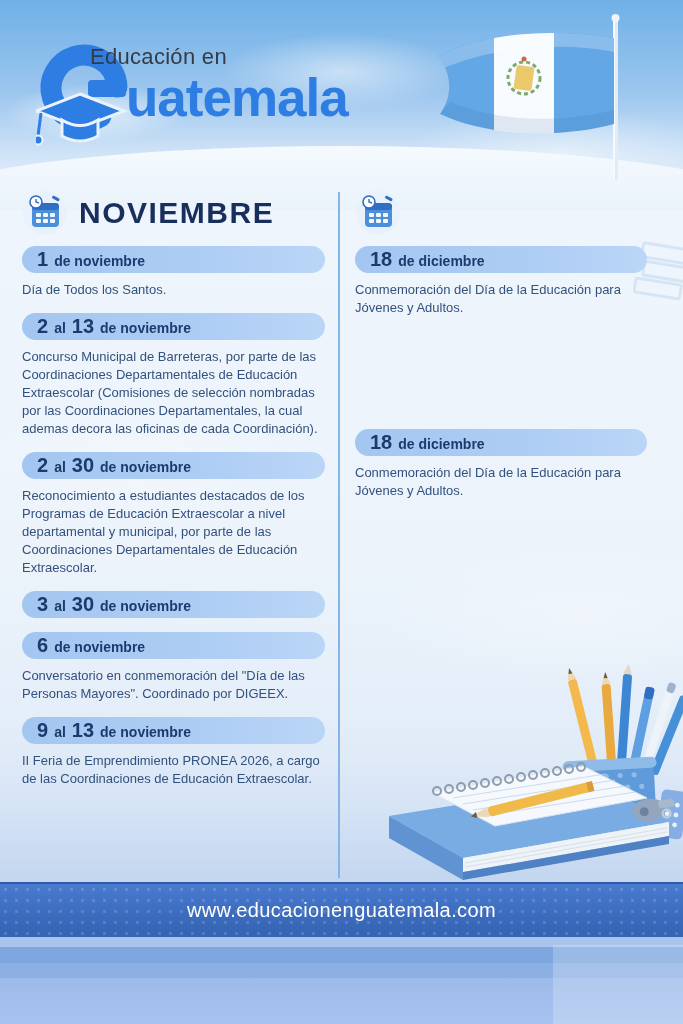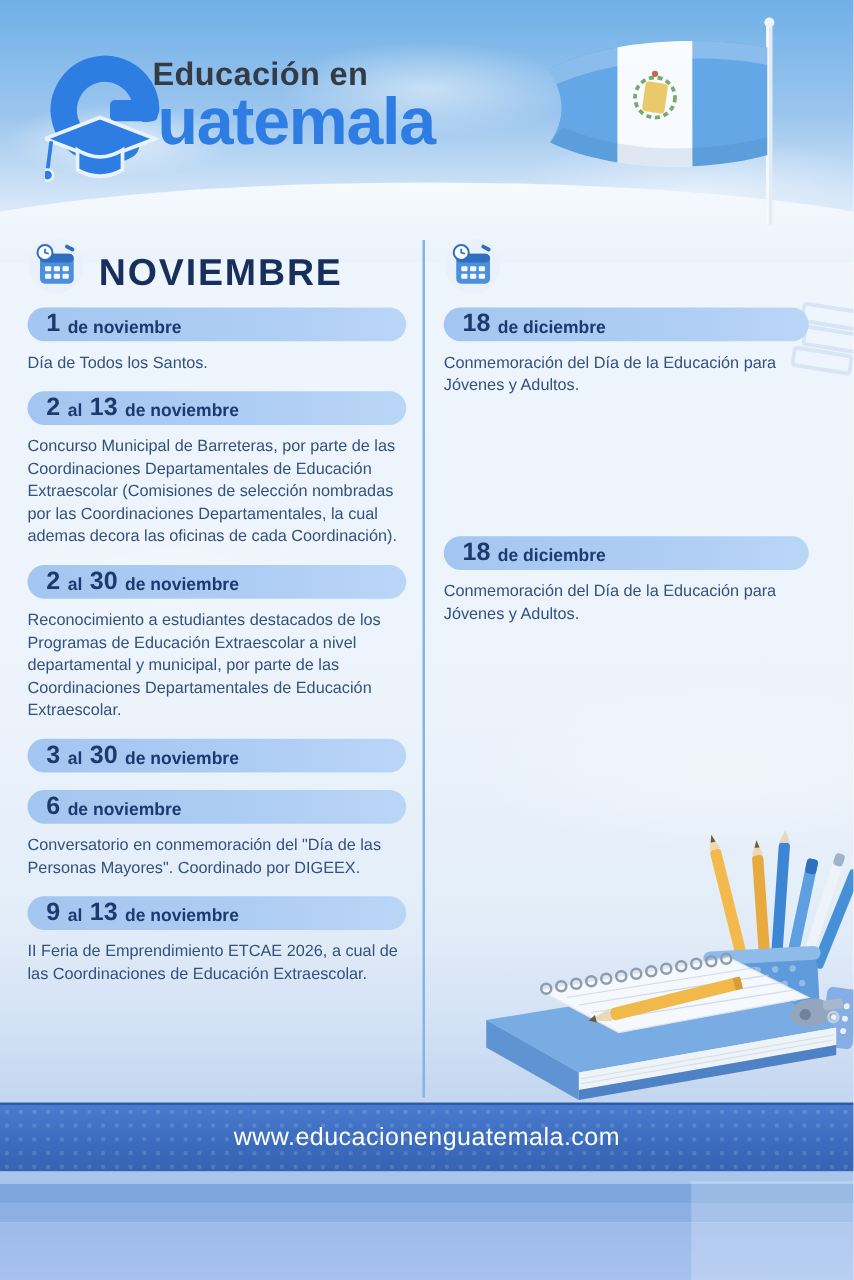--- a/index.html
+++ b/index.html
@@ -18,34 +18,34 @@
   }
 
   
   .hill{
     position:absolute; left:-15%; top:146px; width:130%; height:64px; z-index:2;
     background:linear-gradient(180deg,#f5fafe 0%,#eaf2fb 100%);
     border-radius:50% 50% 0 0 / 100% 100% 0 0;
   }
   .brand{ position:absolute; left:36px; top:36px; width:340px; height:112px; z-index:4; }
   .brand svg.gmark{ position:absolute; left:0; top:0; width:100px; height:112px; }
-  .brand-line1{ position:absolute; left:86px; top:8px; font-size:26px; font-weight:700;
+  .brand-line1{ position:absolute; left:54px; top:8px; font-size:22px; font-weight:400;
                 color:#343b46; letter-spacing:.3px; }
   .brand-line2{ position:absolute; left:90px; top:31px; font-size:53px; font-weight:700;
                 color:#2e7de2; letter-spacing:-1px; }
   .flag-wrap{ position:absolute; left:424px; top:12px; width:232px; height:172px; z-index:3; }
   .books-mark{ position:absolute; right:-8px; top:238px; opacity:.13; z-index:1; }
 
   
   .divider{ position:absolute; left:338px; top:192px; width:2px; height:686px;
             background:#85b4e8; z-index:3; }
   .col{ position:absolute; top:190px; z-index:3; }
   .col-nov{ left:22px;  width:303px; }
   .col-dic{ left:355px; width:292px; }
-  .col-header{ display:flex; align-items:flex-end; gap:11px; margin-bottom:10px; }
+  .col-header{ display:flex; align-items:center; gap:11px; margin-bottom:10px; }
   .col-header svg{ width:46px; height:46px; flex:0 0 auto; }
   .col-title{ font-size:30px; font-weight:700; color:#182f5d; letter-spacing:1.5px; }
 
   .event{ margin-bottom:14px; }
   .event.pushed{ margin-top:112px; }
   .pill{
     height:27px; border-radius:14px; padding:0 15px;
     display:flex; align-items:center; gap:6px; margin-bottom:8px;
     background:linear-gradient(90deg,#a3c6f0 0%,#aecdf4 60%,#bad6f7 100%);
   }
@@ -201,21 +201,21 @@
       <p class="desc">Conversatorio en conmemoración del "Día de las Personas Mayores". Coordinado por DIGEEX.</p>
     </section>
 
     <section class="event">
       <div class="pill">
         <span class="seg big">9</span>
         <span class="seg small">al</span>
         <span class="seg big">13</span>
         <span class="seg small">de noviembre</span>
       </div>
-      <p class="desc">II Feria de Emprendimiento ETCAE 2026, a cual de las Coordinaciones de Educación Extraescolar.</p>
+      <p class="desc">II Feria de Emprendimiento PRONEA 2026, a cargo de las Coordinaciones de Educación Extraescolar.</p>
     </section>
   </div>
 
   <div class="col col-dic">
     <div class="col-header">
       <svg viewBox="0 0 46 46">
         <circle cx="23" cy="23" r="22" fill="#e9f2fc"></circle>
         <rect x="10" y="13" width="27" height="24" rx="4" fill="#4b8fdd"></rect>
         <rect x="10" y="13" width="27" height="7" rx="3.5" fill="#2f6fc0"></rect>
         <g fill="#ffffff" opacity=".95">

